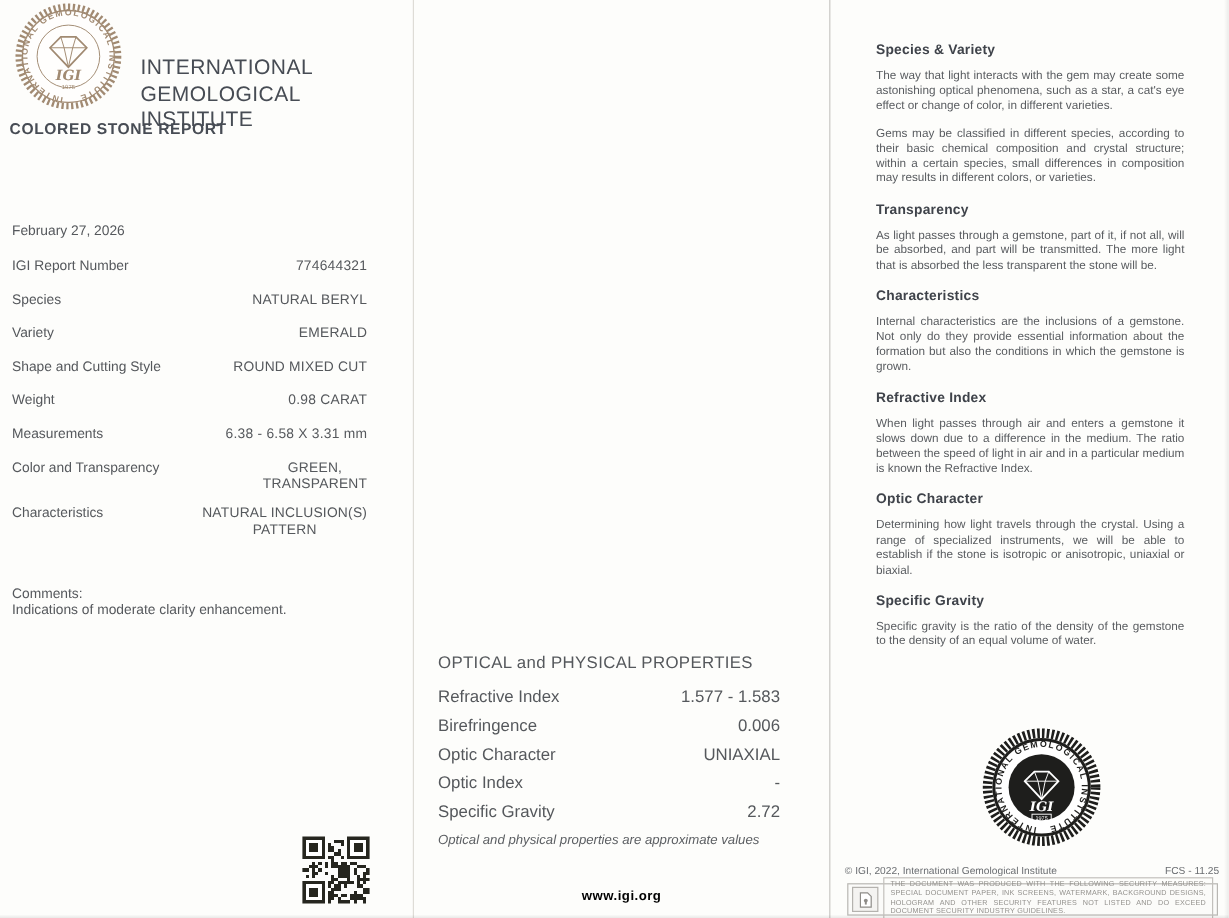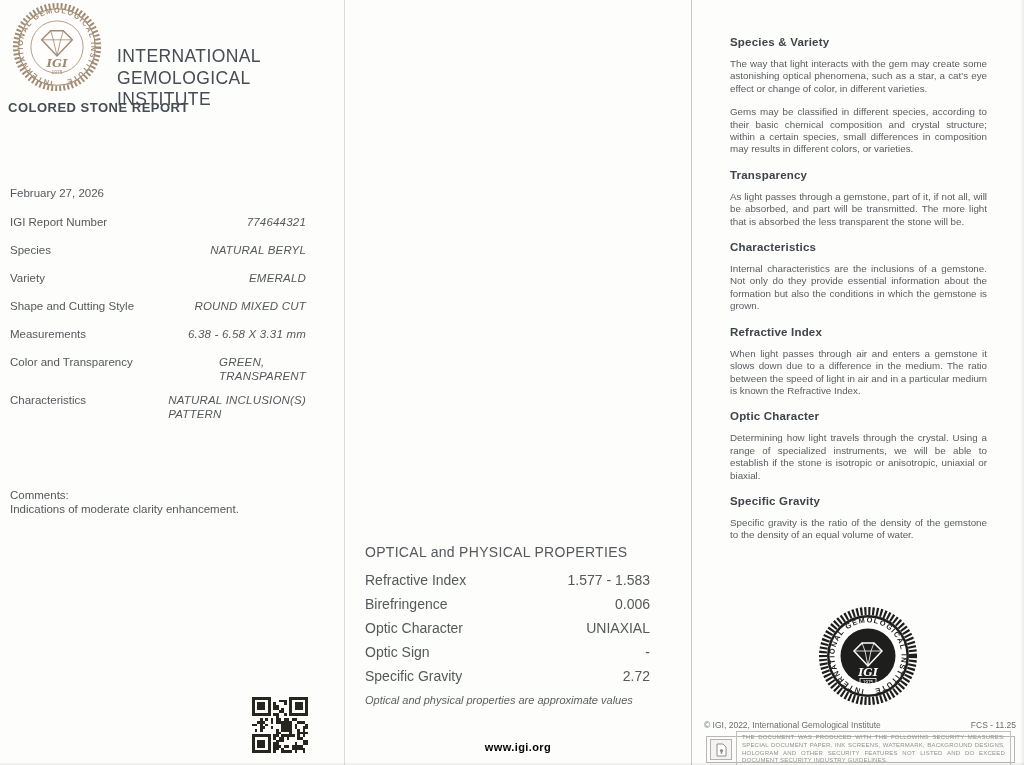--- a/index.html
+++ b/index.html
@@ -19,21 +19,21 @@
   
   .seal-tan{position:absolute;left:12px;top:2px;width:90px;height:90px;}
   .org-title{position:absolute;left:117px;top:10px;font-size:17.5px;font-weight:normal;
     line-height:21.5px;letter-spacing:.4px;color:#474c54;white-space:pre-line;margin-top:36px;}
   .report-title{position:absolute;left:8px;top:100px;font-size:13px;font-weight:bold;
     letter-spacing:.5px;color:#474c54;}
   .date{position:absolute;left:10px;top:187px;font-size:11.5px;}
   .details{position:absolute;left:10px;top:215px;width:296px;font-size:11.5px;}
   .drow{display:flex;justify-content:space-between;line-height:14px;margin-bottom:14px;}
   .drow .dlab{white-space:nowrap;}
-  .drow .dval{text-align:left;white-space:pre-line;letter-spacing:.2px;font-style:italic;}
+  .drow .dval{text-align:center;white-space:pre-line;letter-spacing:.2px;}
   .drow.tall{margin-bottom:10px;}
   .comments{position:absolute;left:10px;top:488px;width:310px;font-size:11.5px;line-height:14px;}
   .qr{position:absolute;left:252px;top:697px;width:56px;height:56px;}
   .qr svg{width:100%;height:100%;}
 
   
   .props{position:absolute;left:365px;top:527px;width:285px;font-size:14px;margin-top:17px;}
   .props .ptitle{letter-spacing:.3px;margin-bottom:13px;}
   .prow{display:flex;justify-content:space-between;line-height:14px;margin-bottom:10px;}
   .props-note{position:absolute;left:365px;top:694px;width:300px;font-style:italic;
@@ -97,20 +97,24 @@
       <span class="dlab">Species</span>
       <span class="dval">NATURAL BERYL</span>
     </div>
     <div class="drow">
       <span class="dlab">Variety</span>
       <span class="dval">EMERALD</span>
     </div>
     <div class="drow">
       <span class="dlab">Shape and Cutting Style</span>
       <span class="dval">ROUND MIXED CUT</span>
+    </div>
+    <div class="drow">
+      <span class="dlab">Weight</span>
+      <span class="dval">0.98 CARAT</span>
     </div>
     <div class="drow">
       <span class="dlab">Measurements</span>
       <span class="dval">6.38 - 6.58 X 3.31 mm</span>
     </div>
     <div class="drow tall">
       <span class="dlab">Color and Transparency</span>
       <span class="dval">GREEN,
 TRANSPARENT</span>
     </div>
@@ -271,21 +275,21 @@
     </div>
     <div class="prow">
       <span>Birefringence</span>
       <span>0.006</span>
     </div>
     <div class="prow">
       <span>Optic Character</span>
       <span>UNIAXIAL</span>
     </div>
     <div class="prow">
-      <span>Optic Sign</span>
+      <span>Optic Index</span>
       <span>-</span>
     </div>
     <div class="prow">
       <span>Specific Gravity</span>
       <span>2.72</span>
     </div>
   </div>
   <div class="props-note">Optical and physical properties are approximate values</div>
   <div class="website">www.igi.org</div>
 

